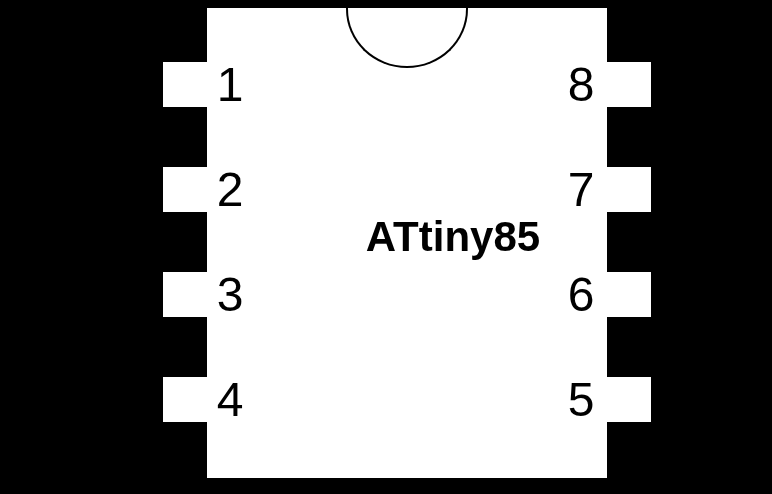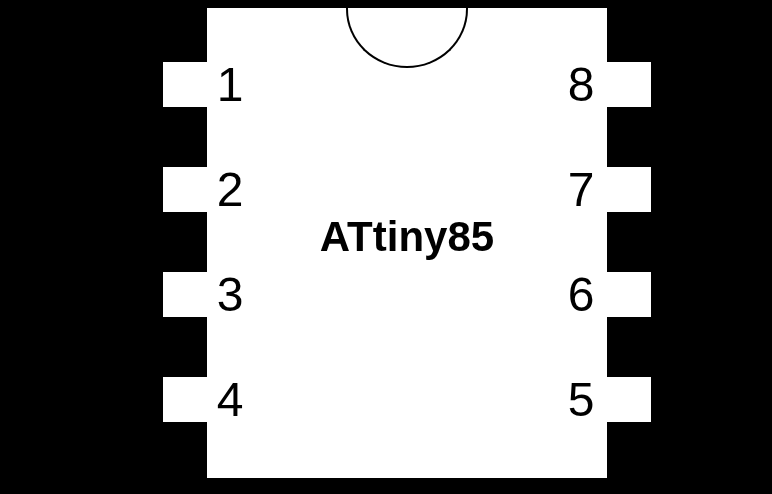--- a/index.html
+++ b/index.html
@@ -68,20 +68,21 @@
     position: absolute;
     left: 207px;
     top: 207px;
     width: 400px;
     height: 60px;
     line-height: 60px;
     text-align: center;
     font-size: 42px;
     font-weight: bold;
     color: #000000;
+    padding-left: 46px;
   }
 </style>
 </head>
 <body>
 
 <div class="canvas">
 
   <div class="chip-body"></div>
 
   <div class="notch"></div>

